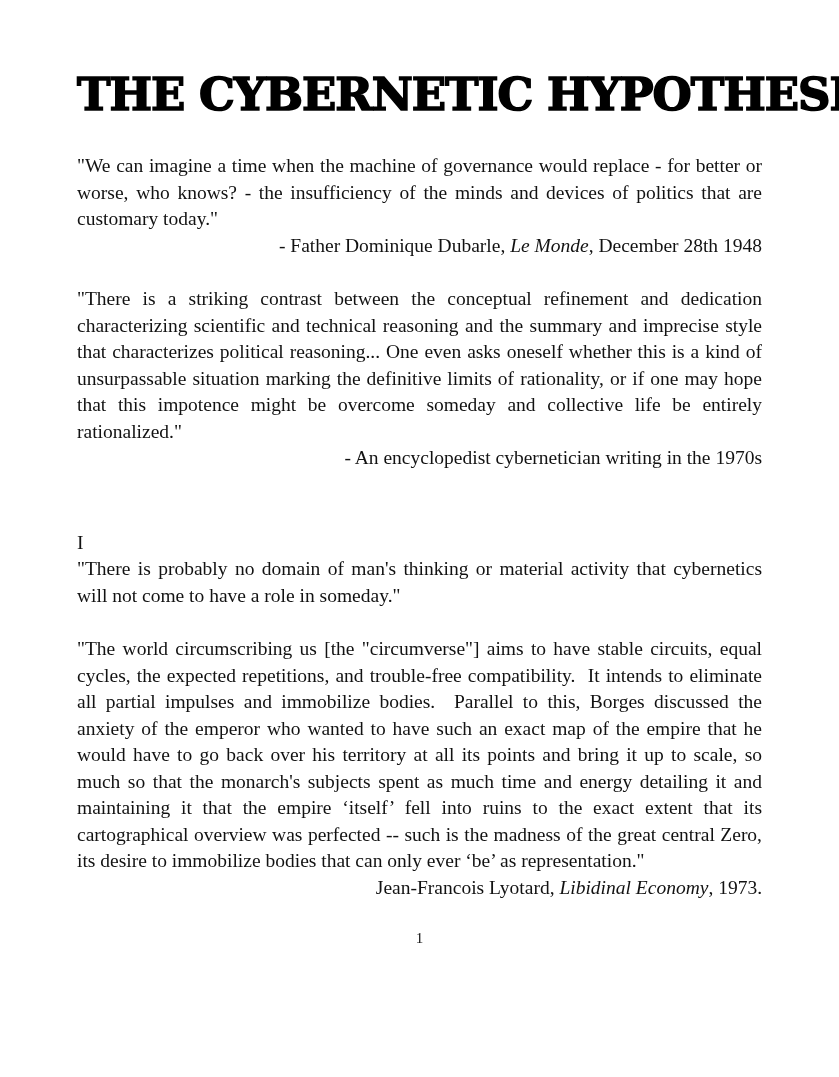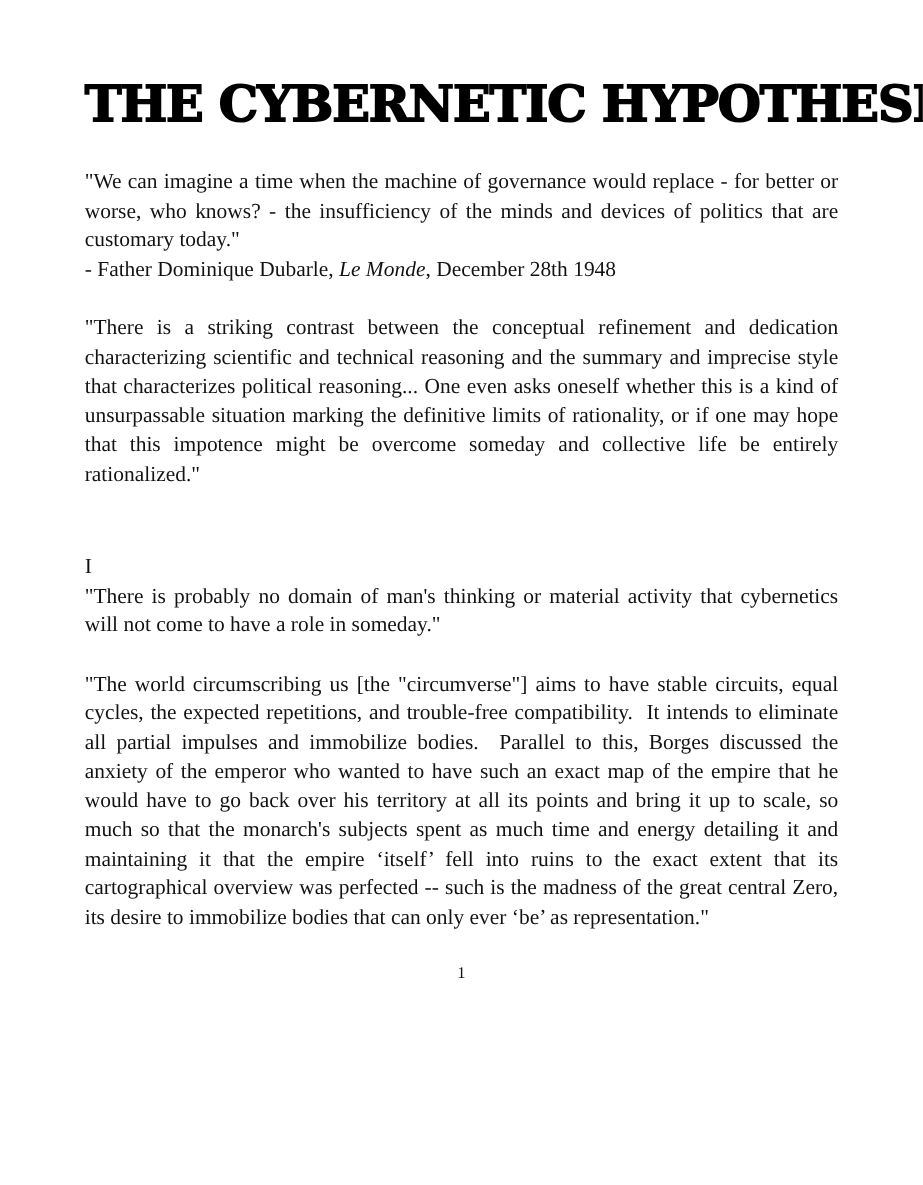--- a/index.html
+++ b/index.html
@@ -43,21 +43,21 @@
   .quote-text {
     font-size: 19.5px;
     line-height: 26.5px;
     text-align: justify;
     white-space: pre-wrap;
     margin: 0;
   }
   .attribution {
     font-size: 19.5px;
     line-height: 26.5px;
-    text-align: left;
+    text-align: right;
     margin: 0;
   }
   .attribution .italic {
     font-style: italic;
   }
   .page-number {
     margin-top: 26px;
     text-align: center;
     font-size: 15px;
     line-height: 20px;
@@ -71,26 +71,28 @@
 
   <h1 class="doc-title">THE CYBERNETIC HYPOTHESIS</h1>
 
   <section class="block">
     <p class="quote-text">"We can imagine a time when the machine of governance would replace - for better or worse, who knows? - the insufficiency of the minds and devices of politics that are customary today."</p>
     <p class="attribution"><span>- Father Dominique Dubarle, </span><span class="italic">Le Monde</span><span>, December 28th 1948</span></p>
   </section>
 
   <section class="block">
     <p class="quote-text">"There is a striking contrast between the conceptual refinement and dedication characterizing scientific and technical reasoning and the summary and imprecise style that characterizes political reasoning... One even asks oneself whether this is a kind of unsurpassable situation marking the definitive limits of rationality, or if one may hope that this impotence might be overcome someday and collective life be entirely rationalized."</p>
+    <p class="attribution"><span>- An encyclopedist cybernetician writing in the 1970s</span><span class="italic"></span><span></span></p>
   </section>
 
   <section class="block section-gap">
     <div class="section-heading">I</div>
     <p class="quote-text">"There is probably no domain of man's thinking or material activity that cybernetics will not come to have a role in someday."</p>
   </section>
 
   <section class="block">
     <p class="quote-text">"The world circumscribing us [the "circumverse"] aims to have stable circuits, equal cycles, the expected repetitions, and trouble-free compatibility.  It intends to eliminate all partial impulses and immobilize bodies.  Parallel to this, Borges discussed the anxiety of the emperor who wanted to have such an exact map of the empire that he would have to go back over his territory at all its points and bring it up to scale, so much so that the monarch's subjects spent as much time and energy detailing it and maintaining it that the empire ‘itself’ fell into ruins to the exact extent that its cartographical overview was perfected -- such is the madness of the great central Zero, its desire to immobilize bodies that can only ever ‘be’ as representation."</p>
+    <p class="attribution"><span>Jean-Francois Lyotard, </span><span class="italic">Libidinal Economy</span><span>, 1973.</span></p>
   </section>
 
   <div class="page-number">1</div>
 
 </div>
 
 </body></html>

